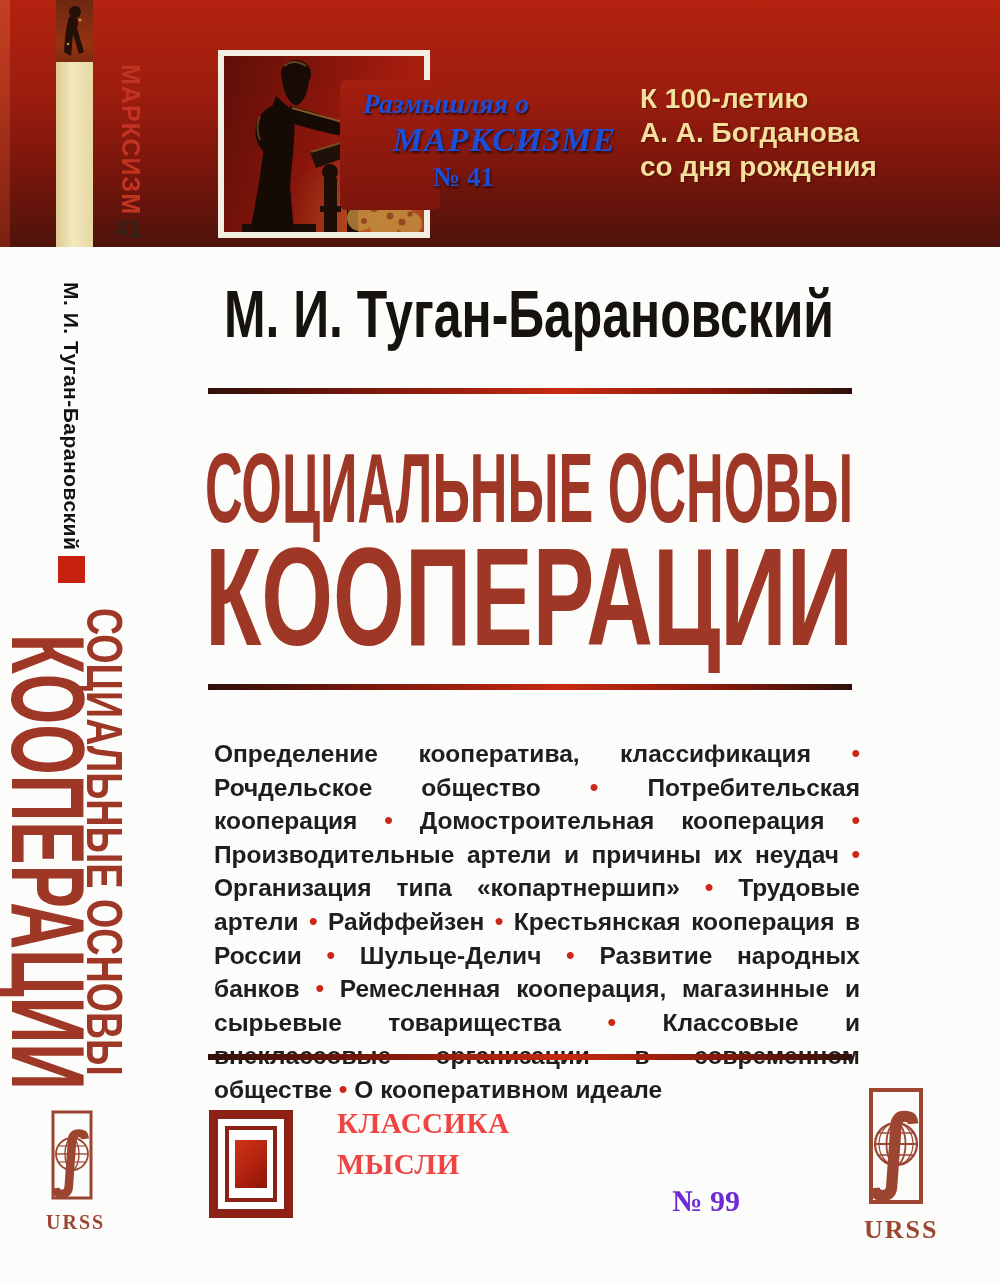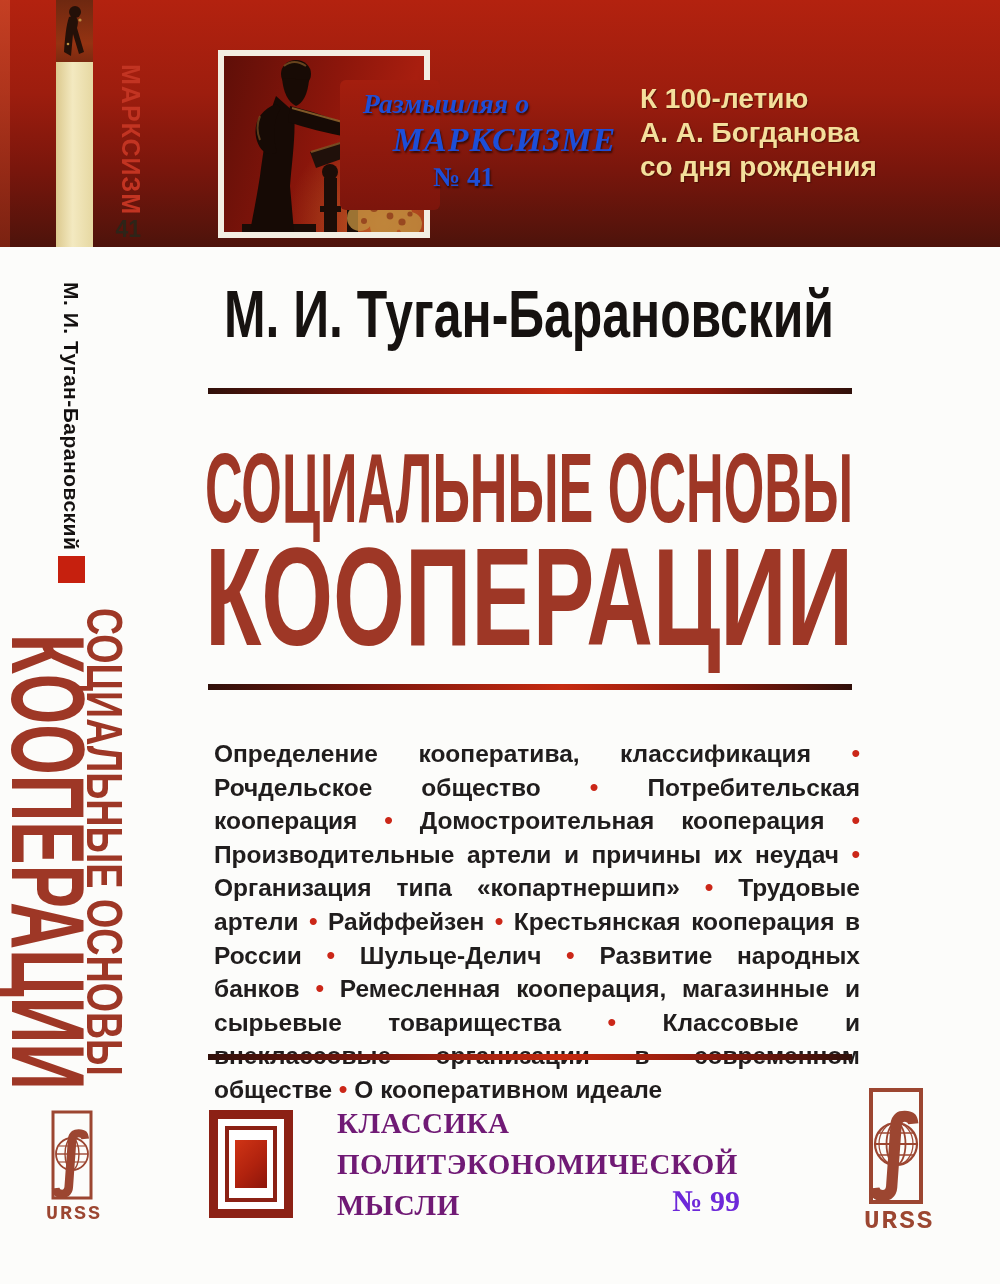--- a/index.html
+++ b/index.html
@@ -90,35 +90,35 @@
     width:52px;height:76px;border:4px solid #8c2115;box-sizing:border-box;
     display:flex;align-items:center;justify-content:center;
   }
   .sq-inner{
     width:32px;height:48px;
     background:linear-gradient(135deg,#d03415 0%,#b0220e 55%,#8c150b 100%);
   }
   .series-footer{
     position:absolute;left:337px;top:1103px;width:420px;
     font-family:"Liberation Serif",serif;font-weight:bold;
-    font-size:29px;line-height:41px;letter-spacing:.5px;color:#701a75;
+    font-size:29px;line-height:41px;letter-spacing:.5px;color:#ef4444;
     white-space:nowrap;
   }
   .series-number{
     position:absolute;left:600px;top:1184px;width:140px;text-align:right;
     font-family:"Liberation Serif",serif;font-weight:bold;
     font-size:30px;color:#6d28d9;white-space:nowrap;
   }
   
   .urss{position:absolute;text-align:center;color:#9c4631;}
   .urss-right{left:864px;top:1088px;width:64px;}
   .urss-left{left:46px;top:1110px;width:52px;}
   .urss .urss-label{
-    font-family:Liberation Mono, monospace;font-weight:bold;letter-spacing:2px;
-    margin-top:0;
+    font-family:Liberation Serif, serif;font-weight:bold;letter-spacing:2px;
+    margin-top:9px;
   }
   .urss-right .urss-label{font-size:26px;}
   .urss-left .urss-label{font-size:20px;}
   .urss svg{display:block;margin:0 auto;overflow:visible;}
   .urss svg text{font-family:"DejaVu Sans",sans-serif;font-weight:bold;fill:#9c4631;}
   
   .spine-author{
     position:absolute;left:54px;top:282px;width:34px;height:280px;
     writing-mode:vertical-rl;line-height:34px;
     font-weight:bold;font-size:21px;letter-spacing:.5px;color:#141110;
@@ -224,21 +224,20 @@
   <div class="rule rule3"></div>
 
   <div class="sq-logo">
     <div class="sq-mid">
       <div class="sq-inner"></div>
     </div>
   </div>
 
   <div class="series-footer">
     <div>КЛАССИКА</div>
-    <div>ПОЛИТЭКОНОМИЧЕСКОЙ</div>
     <div>МЫСЛИ</div>
   </div>
   <div class="series-number">№ 99</div>
 
   <div class="urss urss-right">
     <svg width="64" height="118" viewBox="0 0 64 118">
       <rect x="7" y="2" width="50" height="112" fill="none" stroke="#9c4631" stroke-width="4"></rect>
       <circle cx="32" cy="56" r="21" fill="none" stroke="#9c4631" stroke-width="2.2"></circle>
       <ellipse cx="32" cy="56" rx="9.5" ry="21" fill="none" stroke="#9c4631" stroke-width="1.8"></ellipse>
       <ellipse cx="32" cy="56" rx="17" ry="21" fill="none" stroke="#9c4631" stroke-width="1.2"></ellipse>

